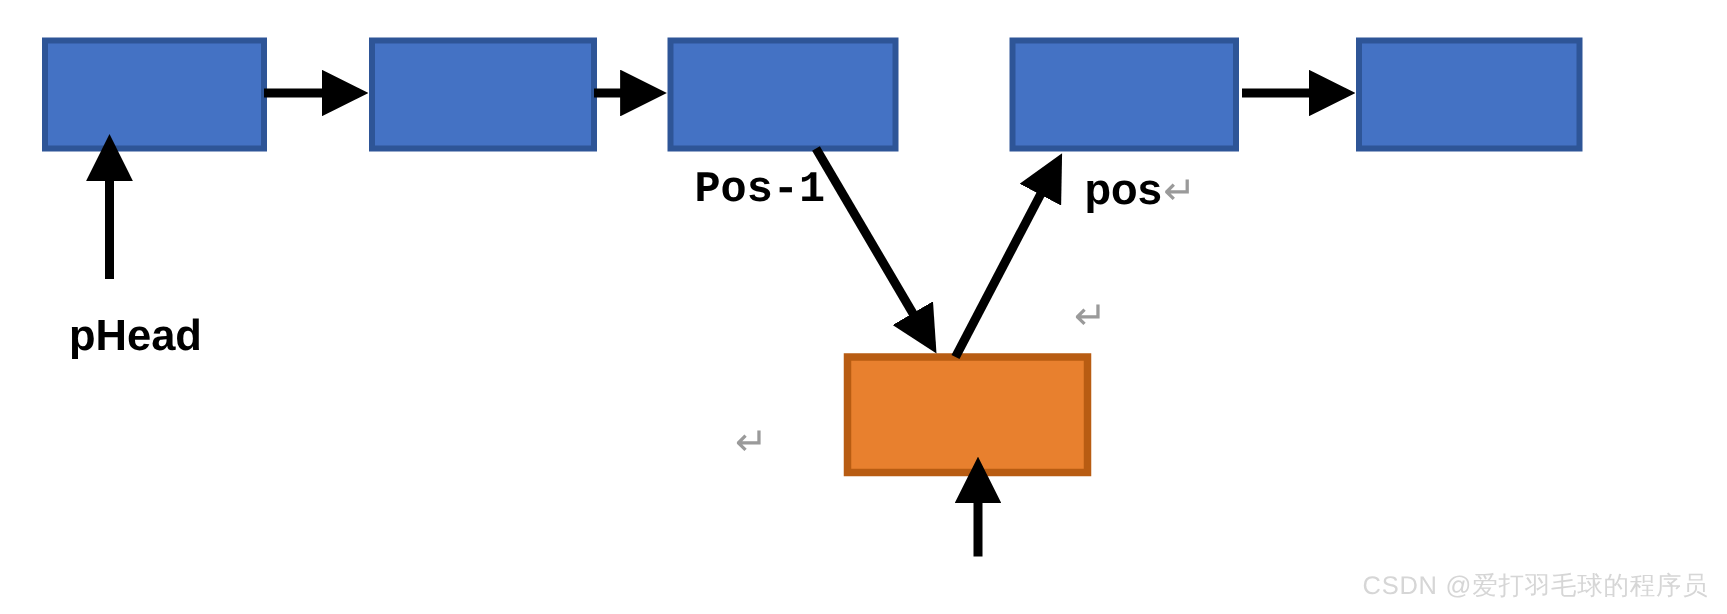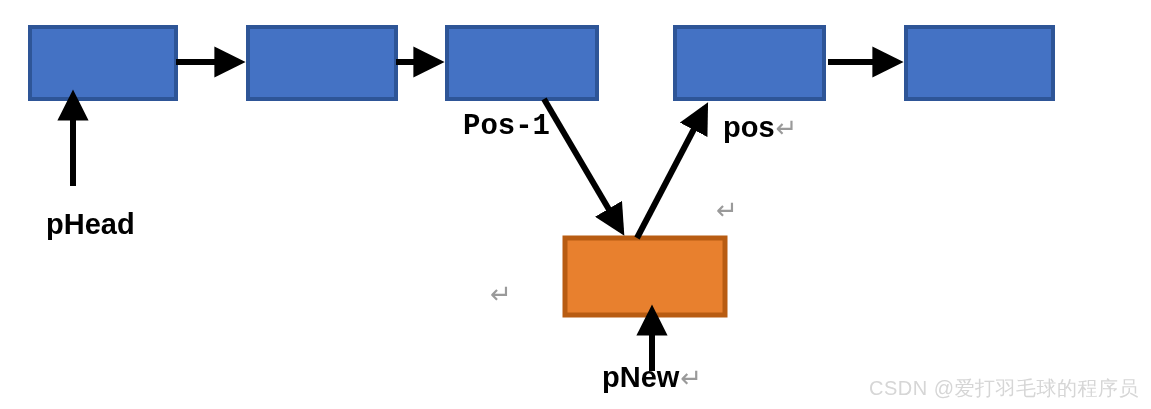--- a/index.html
+++ b/index.html
@@ -45,21 +45,21 @@
     font-size: 26px;
     color: #9a9a9a;
     line-height: 1;
     white-space: nowrap;
   }
   #watermark {
     position: absolute;
     right: 12px;
     bottom: 7px;
     font-family: "Liberation Sans", sans-serif;
-    font-size: 20px;
+    font-size: 17px;
     color: #d6d6d6;
     letter-spacing: 0.5px;
     white-space: nowrap;
   }
 </style>
 </head>
 <body>
 
 <div id="canvas">
 
@@ -96,22 +96,19 @@
   </div>
 
   <div class="node-label" style="left:463px; top:112px;font-family:Liberation Mono, monospace;">
     <span>Pos-1</span><span class="pilcrow"></span>
   </div>
 
   <div class="node-label" style="left:723px; top:113px;">
     <span>pos</span><span class="pilcrow">↵</span>
   </div>
 
-  <div class="node-label" style="left:602px; top:363px;">
-    <span>pNew</span><span class="pilcrow">↵</span>
-  </div>
 
   <div class="stray-mark" style="left:490px; top:281px;">↵</div>
   <div class="stray-mark" style="left:716px; top:197px;">↵</div>
 
   <div id="watermark">CSDN @爱打羽毛球的程序员</div>
 
 </div>
 
 </body></html>

